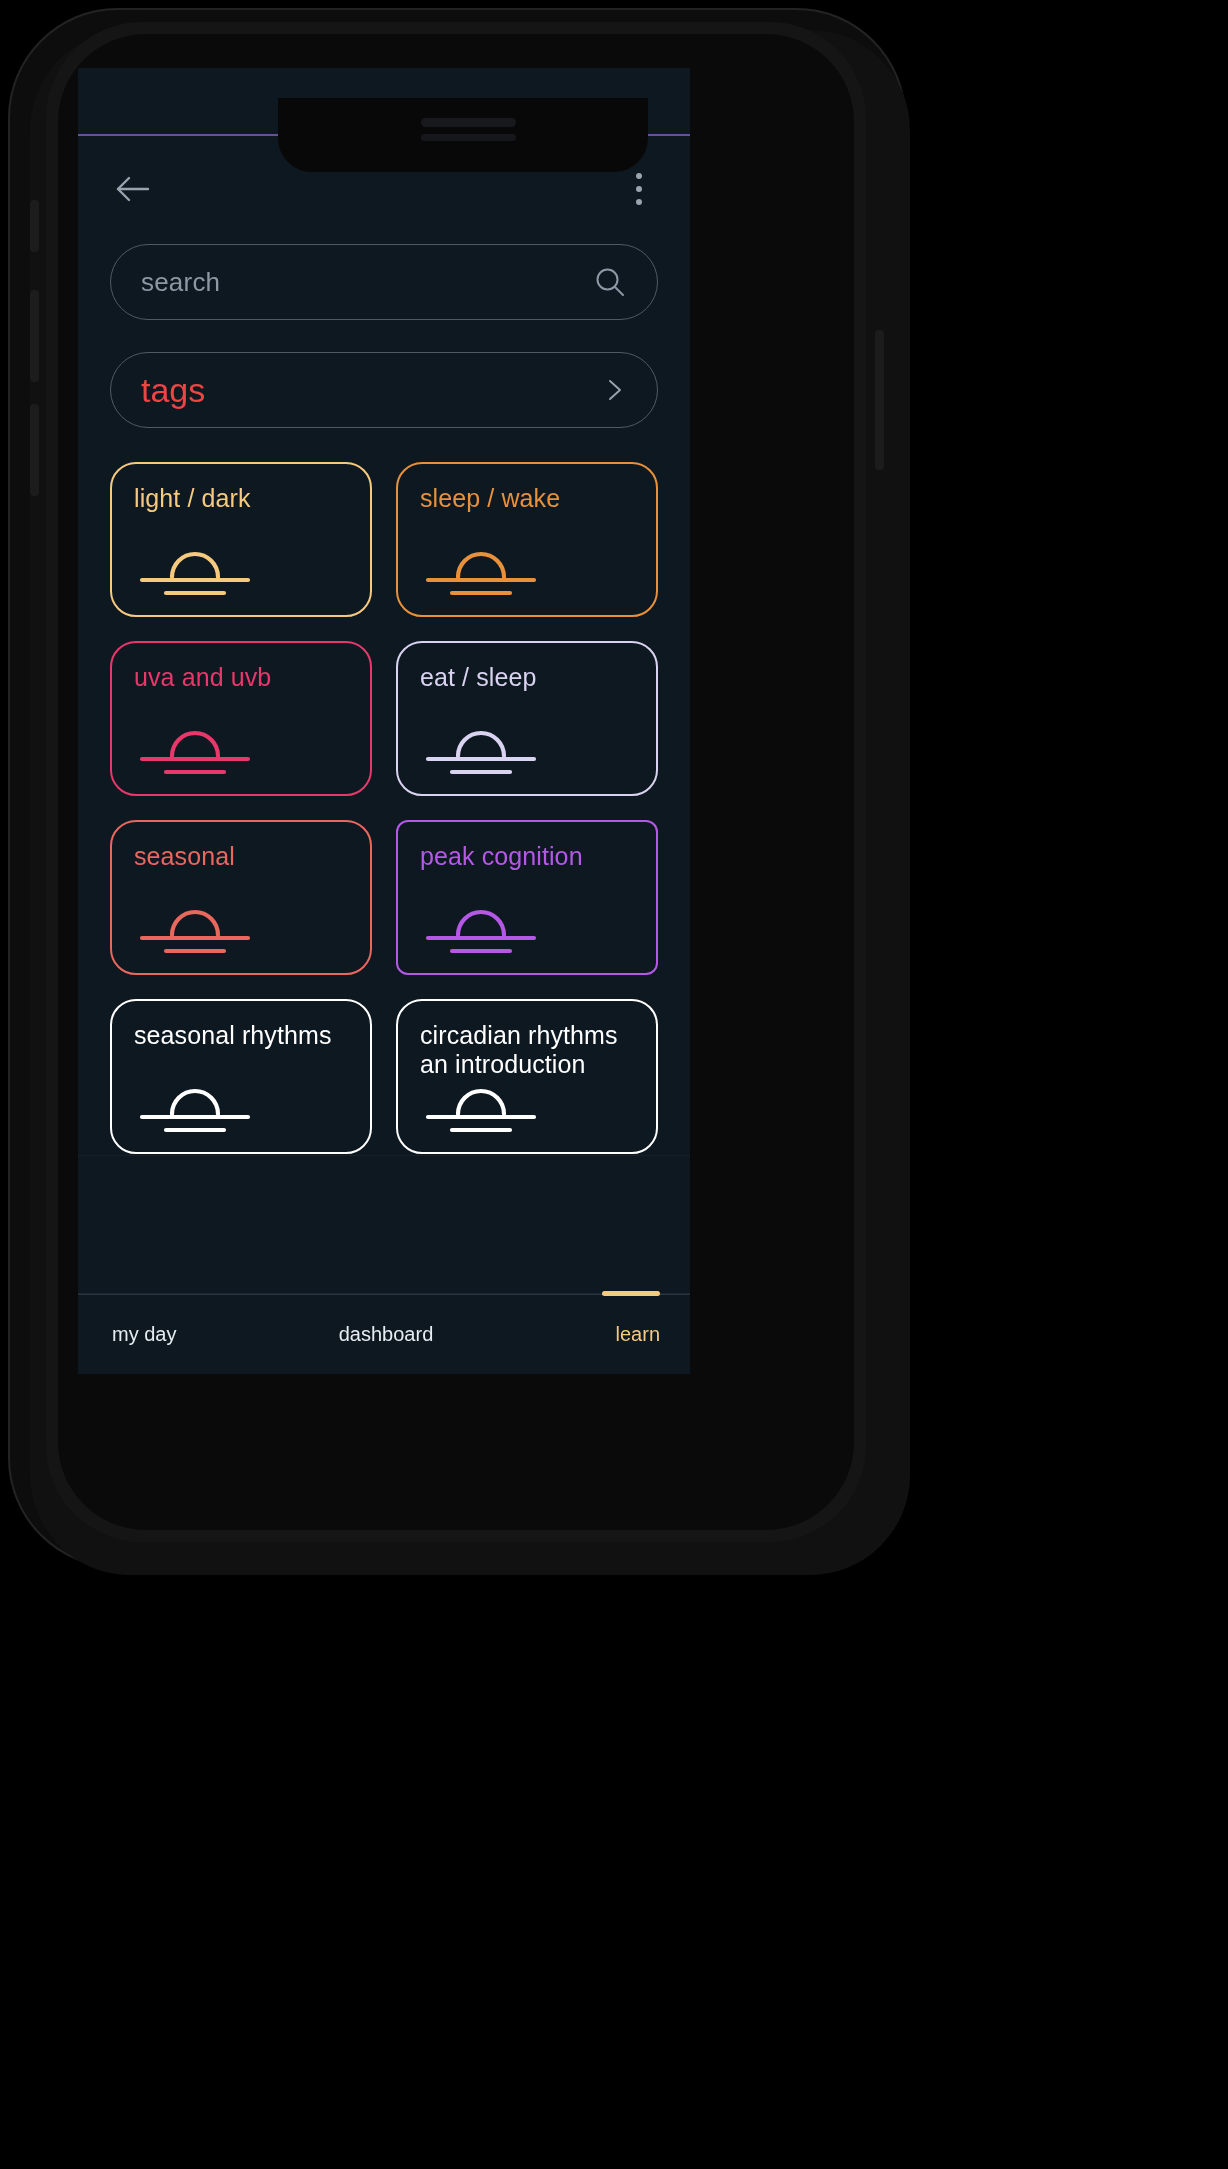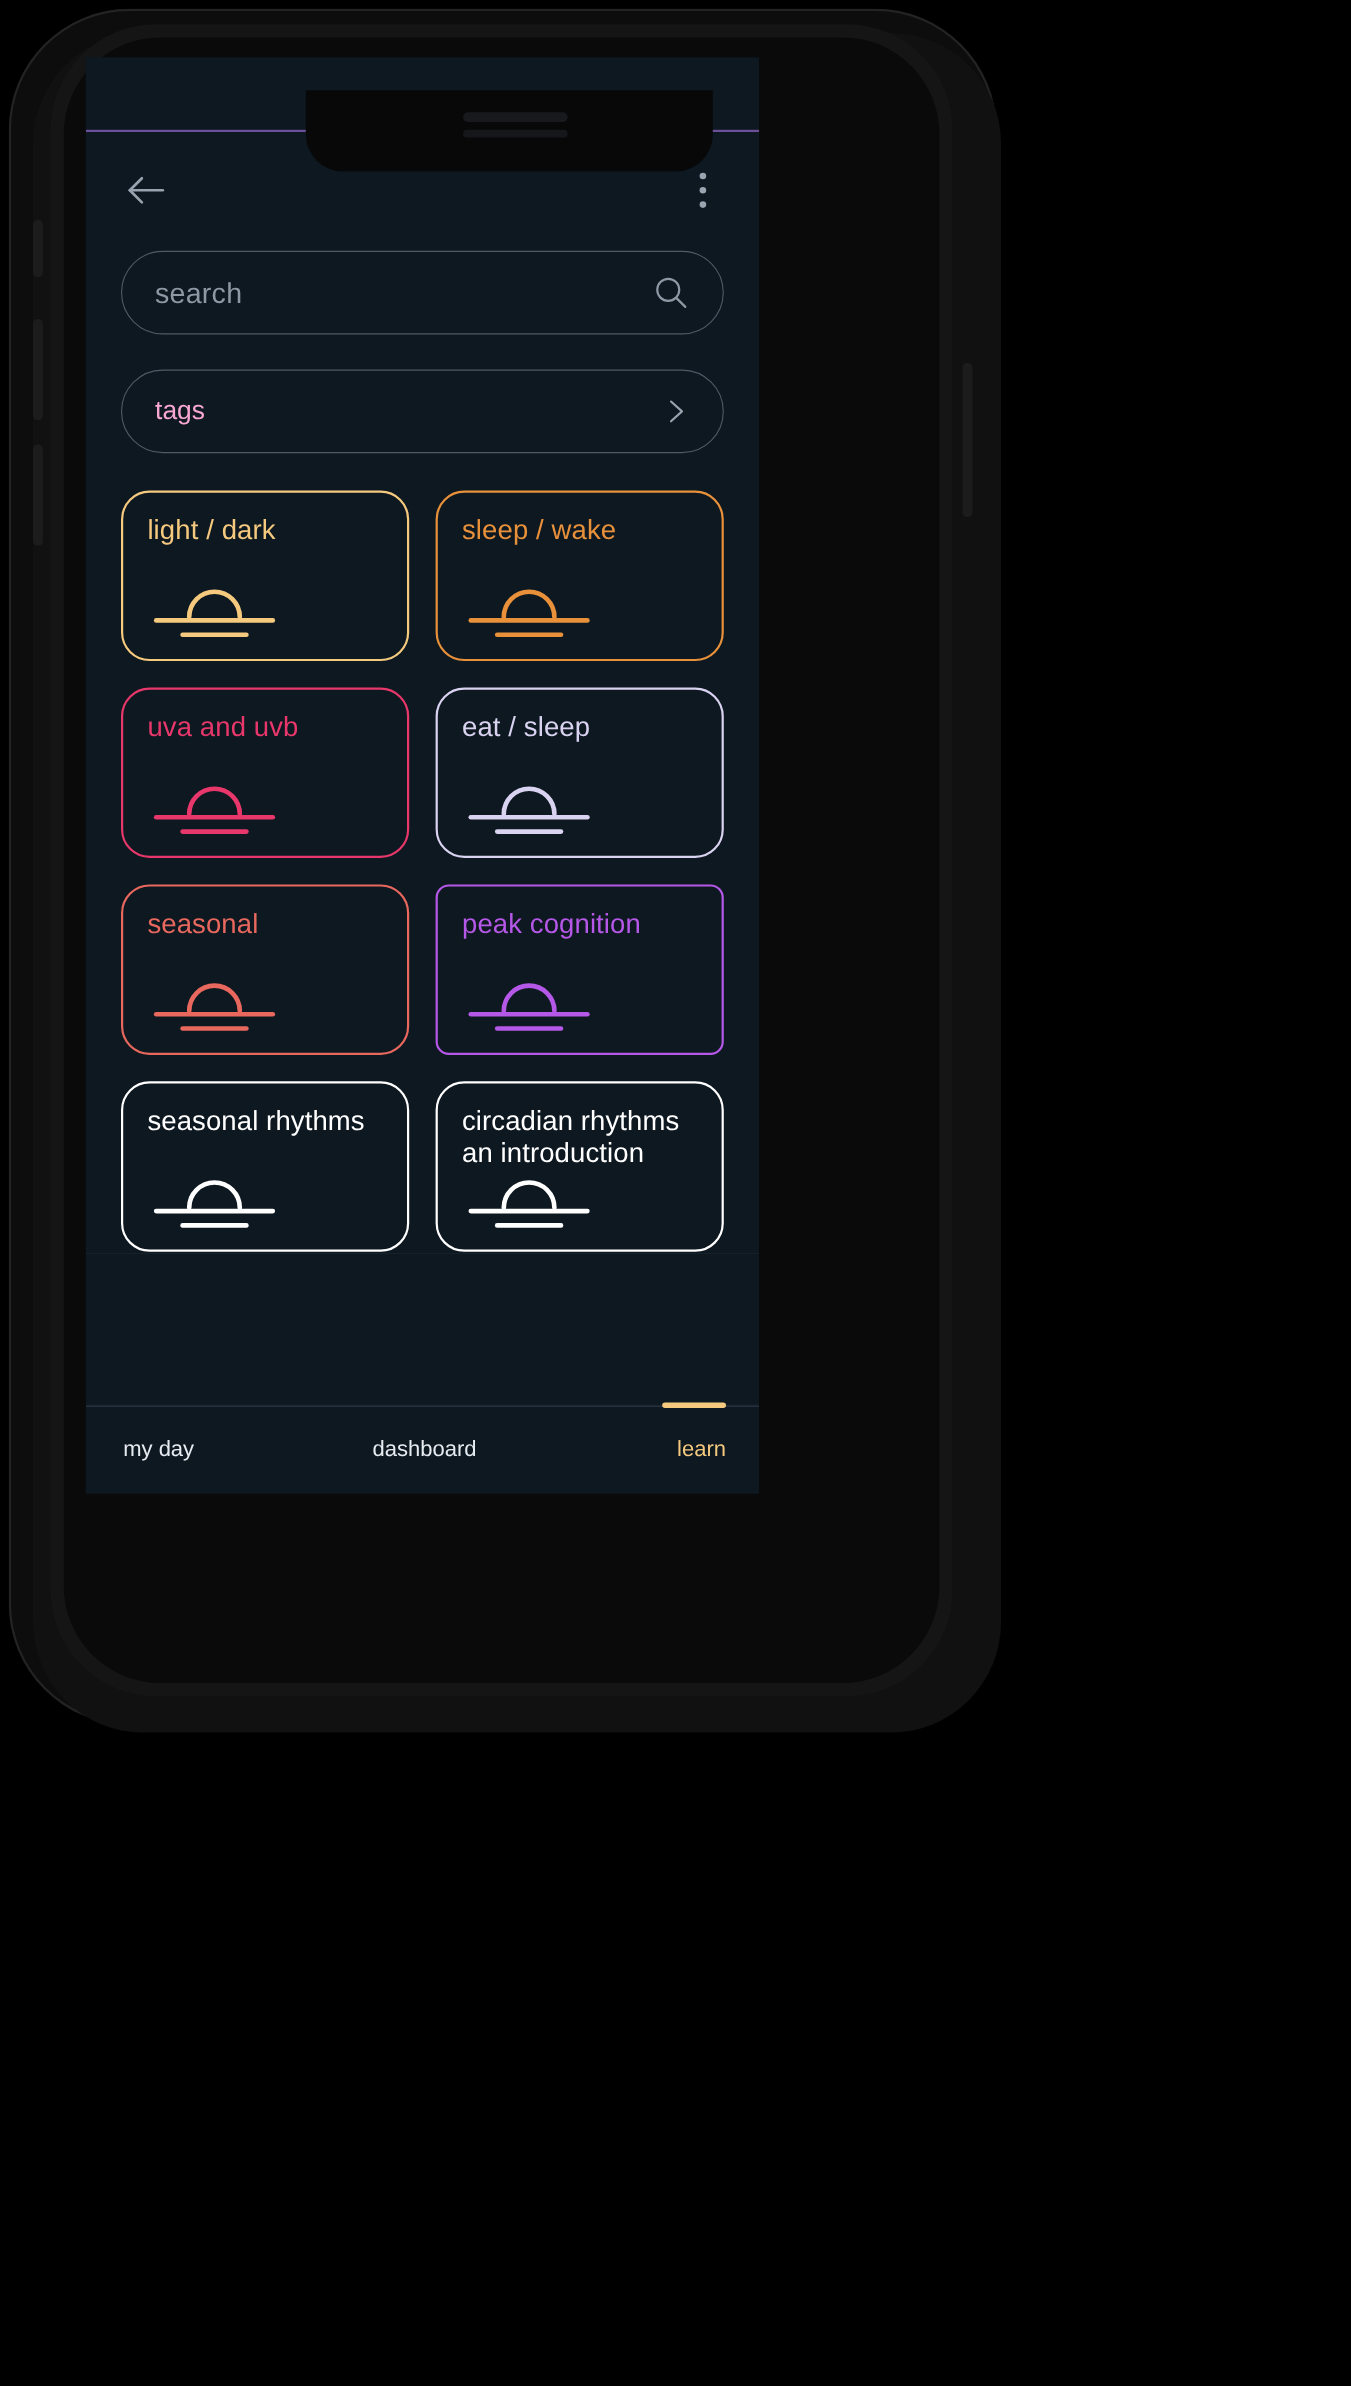--- a/index.html
+++ b/index.html
@@ -34,21 +34,21 @@
     border-radius:88px;
   }
   .side-btn{ position:absolute; background:#1c1c1c; border-radius:4px; }
   .sb1{ left:30px; top:200px; width:9px; height:52px; }
   .sb2{ left:30px; top:290px; width:9px; height:92px; }
   .sb3{ left:30px; top:404px; width:9px; height:92px; }
   .sb4{ left:875px; top:330px; width:9px; height:140px; }
 
   
   .screen{
-    position:absolute; left:78px; top:52px; width:612px; height:1306px;
+    position:absolute; left:78px; top:68px; width:612px; height:1306px;
     background:#0E1821;
     border-radius:0px;
     overflow:hidden;
   }
   .notch{
     position:absolute; left:200px; top:30px; width:370px; height:74px;
     background:#080808; border-radius:0 0 34px 34px;
     z-index:40;
   }
   .notch-dot{ position:absolute; border-radius:50%; background:#161a20; }
@@ -88,21 +88,21 @@
   .search-box .ph{ color:#8d98a4; font-size:26px; letter-spacing:.2px; }
   .search-icon{ position:absolute; right:30px; top:50%; transform:translateY(-50%); }
   .search-icon svg{ width:34px; height:34px; display:block; }
 
   .tags-box{
     position:relative; height:76px;
     border:1.4px solid #4f5a66; border-radius:38px;
     display:flex; align-items:center; padding:0 30px;
     margin-bottom:34px;
   }
-  .tags-box .lbl{ color:#f9a8d4; font-size:24px; }
+  .tags-box .lbl{ color:#ef4444; font-size:34px; }
   .chev{ position:absolute; right:30px; top:50%; transform:translateY(-50%); }
   .chev svg{ width:26px; height:26px; display:block; }
 
   .grid{
     display:grid; grid-template-columns:1fr 1fr; gap:24px 24px;
   }
   .card{
     position:relative; height:155px;
     border:2.2px solid #ffffff; border-radius:26px;
     padding:20px 22px 0 22px; overflow:hidden; cursor:pointer;

